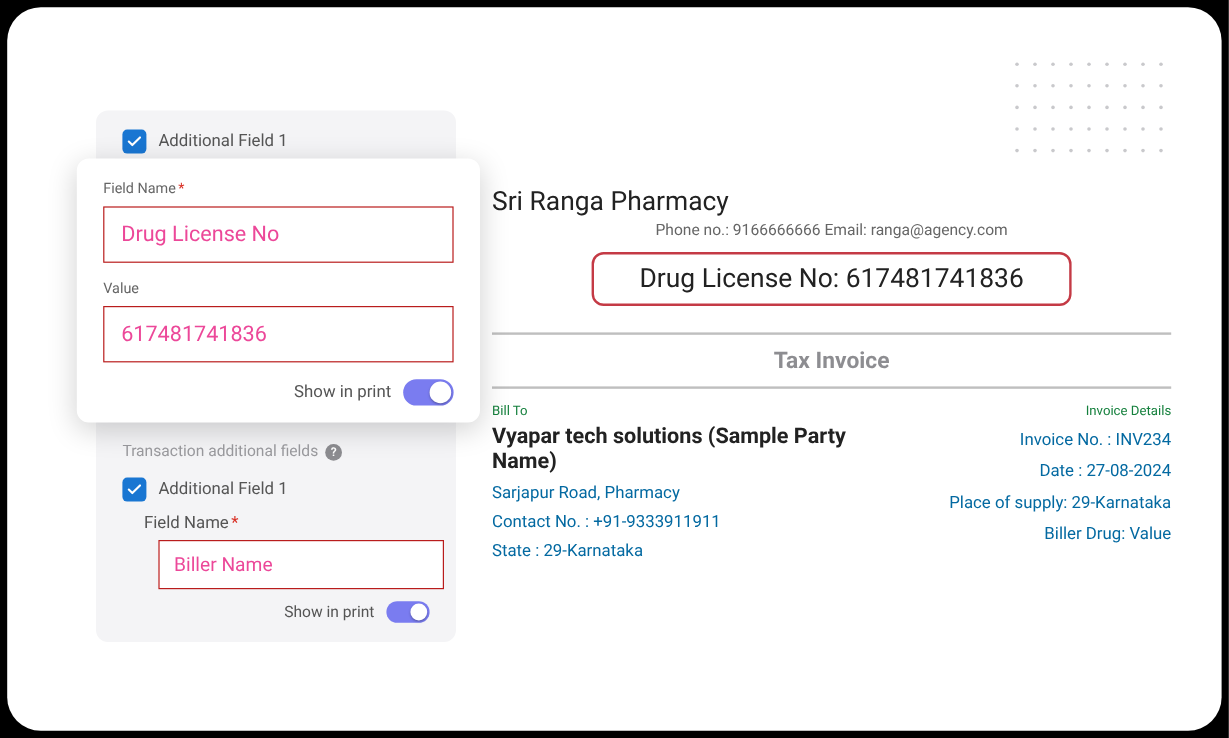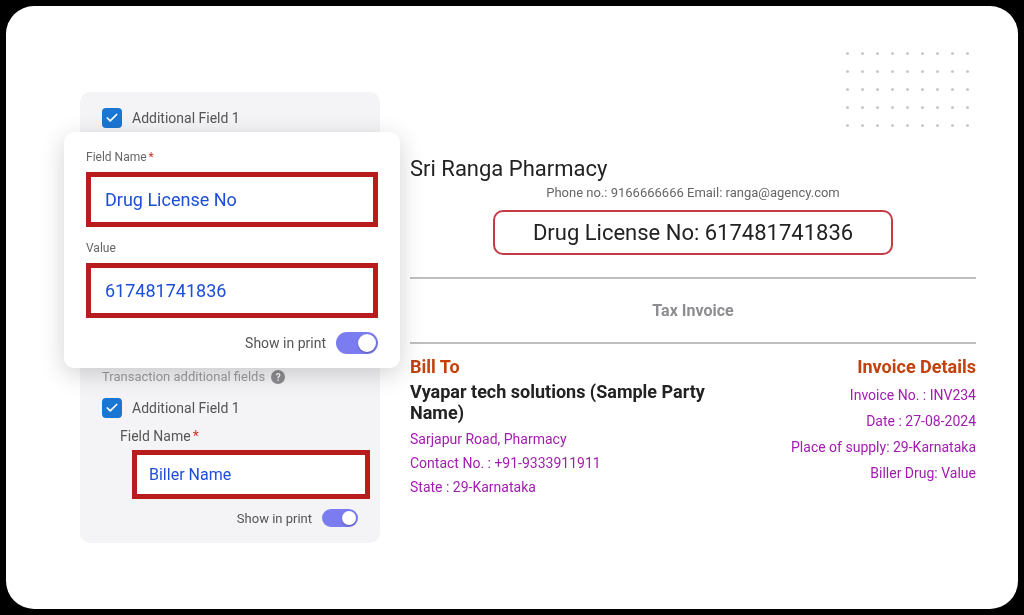--- a/index.html
+++ b/index.html
@@ -67,25 +67,25 @@
     padding: 18px 22px 14px;
     z-index: 5;
   }
   .form-label {
     font-size: 12px; color: #666;
     margin-bottom: 8px;
   }
   .req { color: #d93025; margin-left: 2px; }
   .text-input {
     width: 100%;
-    border: 5px solid #b91c1c;
+    border: 1px solid #b91c1c;
     font-size: 18px;
     padding: 12px 14px;
     margin-bottom: 14px;
-    color: #1d4ed8;
+    color: #ec4899;
     font-family: inherit;
     background: #fff;
   }
   .switch-row {
     display: flex; align-items: center; justify-content: flex-end;
     gap: 10px;
     font-size: 14px; color: #555;
   }
   .switch {
     width: 42px; height: 22px;
@@ -152,42 +152,42 @@
     padding: 8px 16px;
     text-align: center;
     font-size: 22px;
     color: #222;
   }
   .rule { border: none; border-top: 2px solid #bfbfbf; }
   .doc-title {
     text-align: center;
     color: #8d8d91;
     font-weight: 700;
-    font-size: 16px;
-    padding: 22px 0;
+    font-size: 19px;
+    padding: 10px 0;
   }
   .two-col {
     display: flex;
     justify-content: space-between;
     padding-top: 12px;
   }
   .bill-to { max-width: 300px; }
   .section-head {
-    font-weight: 700;
-    font-size: 18px;
-    color: #c2410c;
+    font-weight: 400;
+    font-size: 11px;
+    color: #15803d;
     margin-bottom: 4px;
   }
   .party {
     font-weight: 700;
     font-size: 18px;
     color: #222;
     margin-bottom: 8px;
   }
-  .line { font-size: 14px; color: #a21caf; margin-bottom: 8px; }
+  .line { font-size: 14px; color: #0369a1; margin-bottom: 8px; }
   .inv-details { text-align: right; }
   .inv-details .section-head { margin-bottom: 10px; }
   .inv-details .line { margin-bottom: 10px; }
 </style>
 </head>
 <body>
 
 <div class="page">
 
   <div class="dots">

